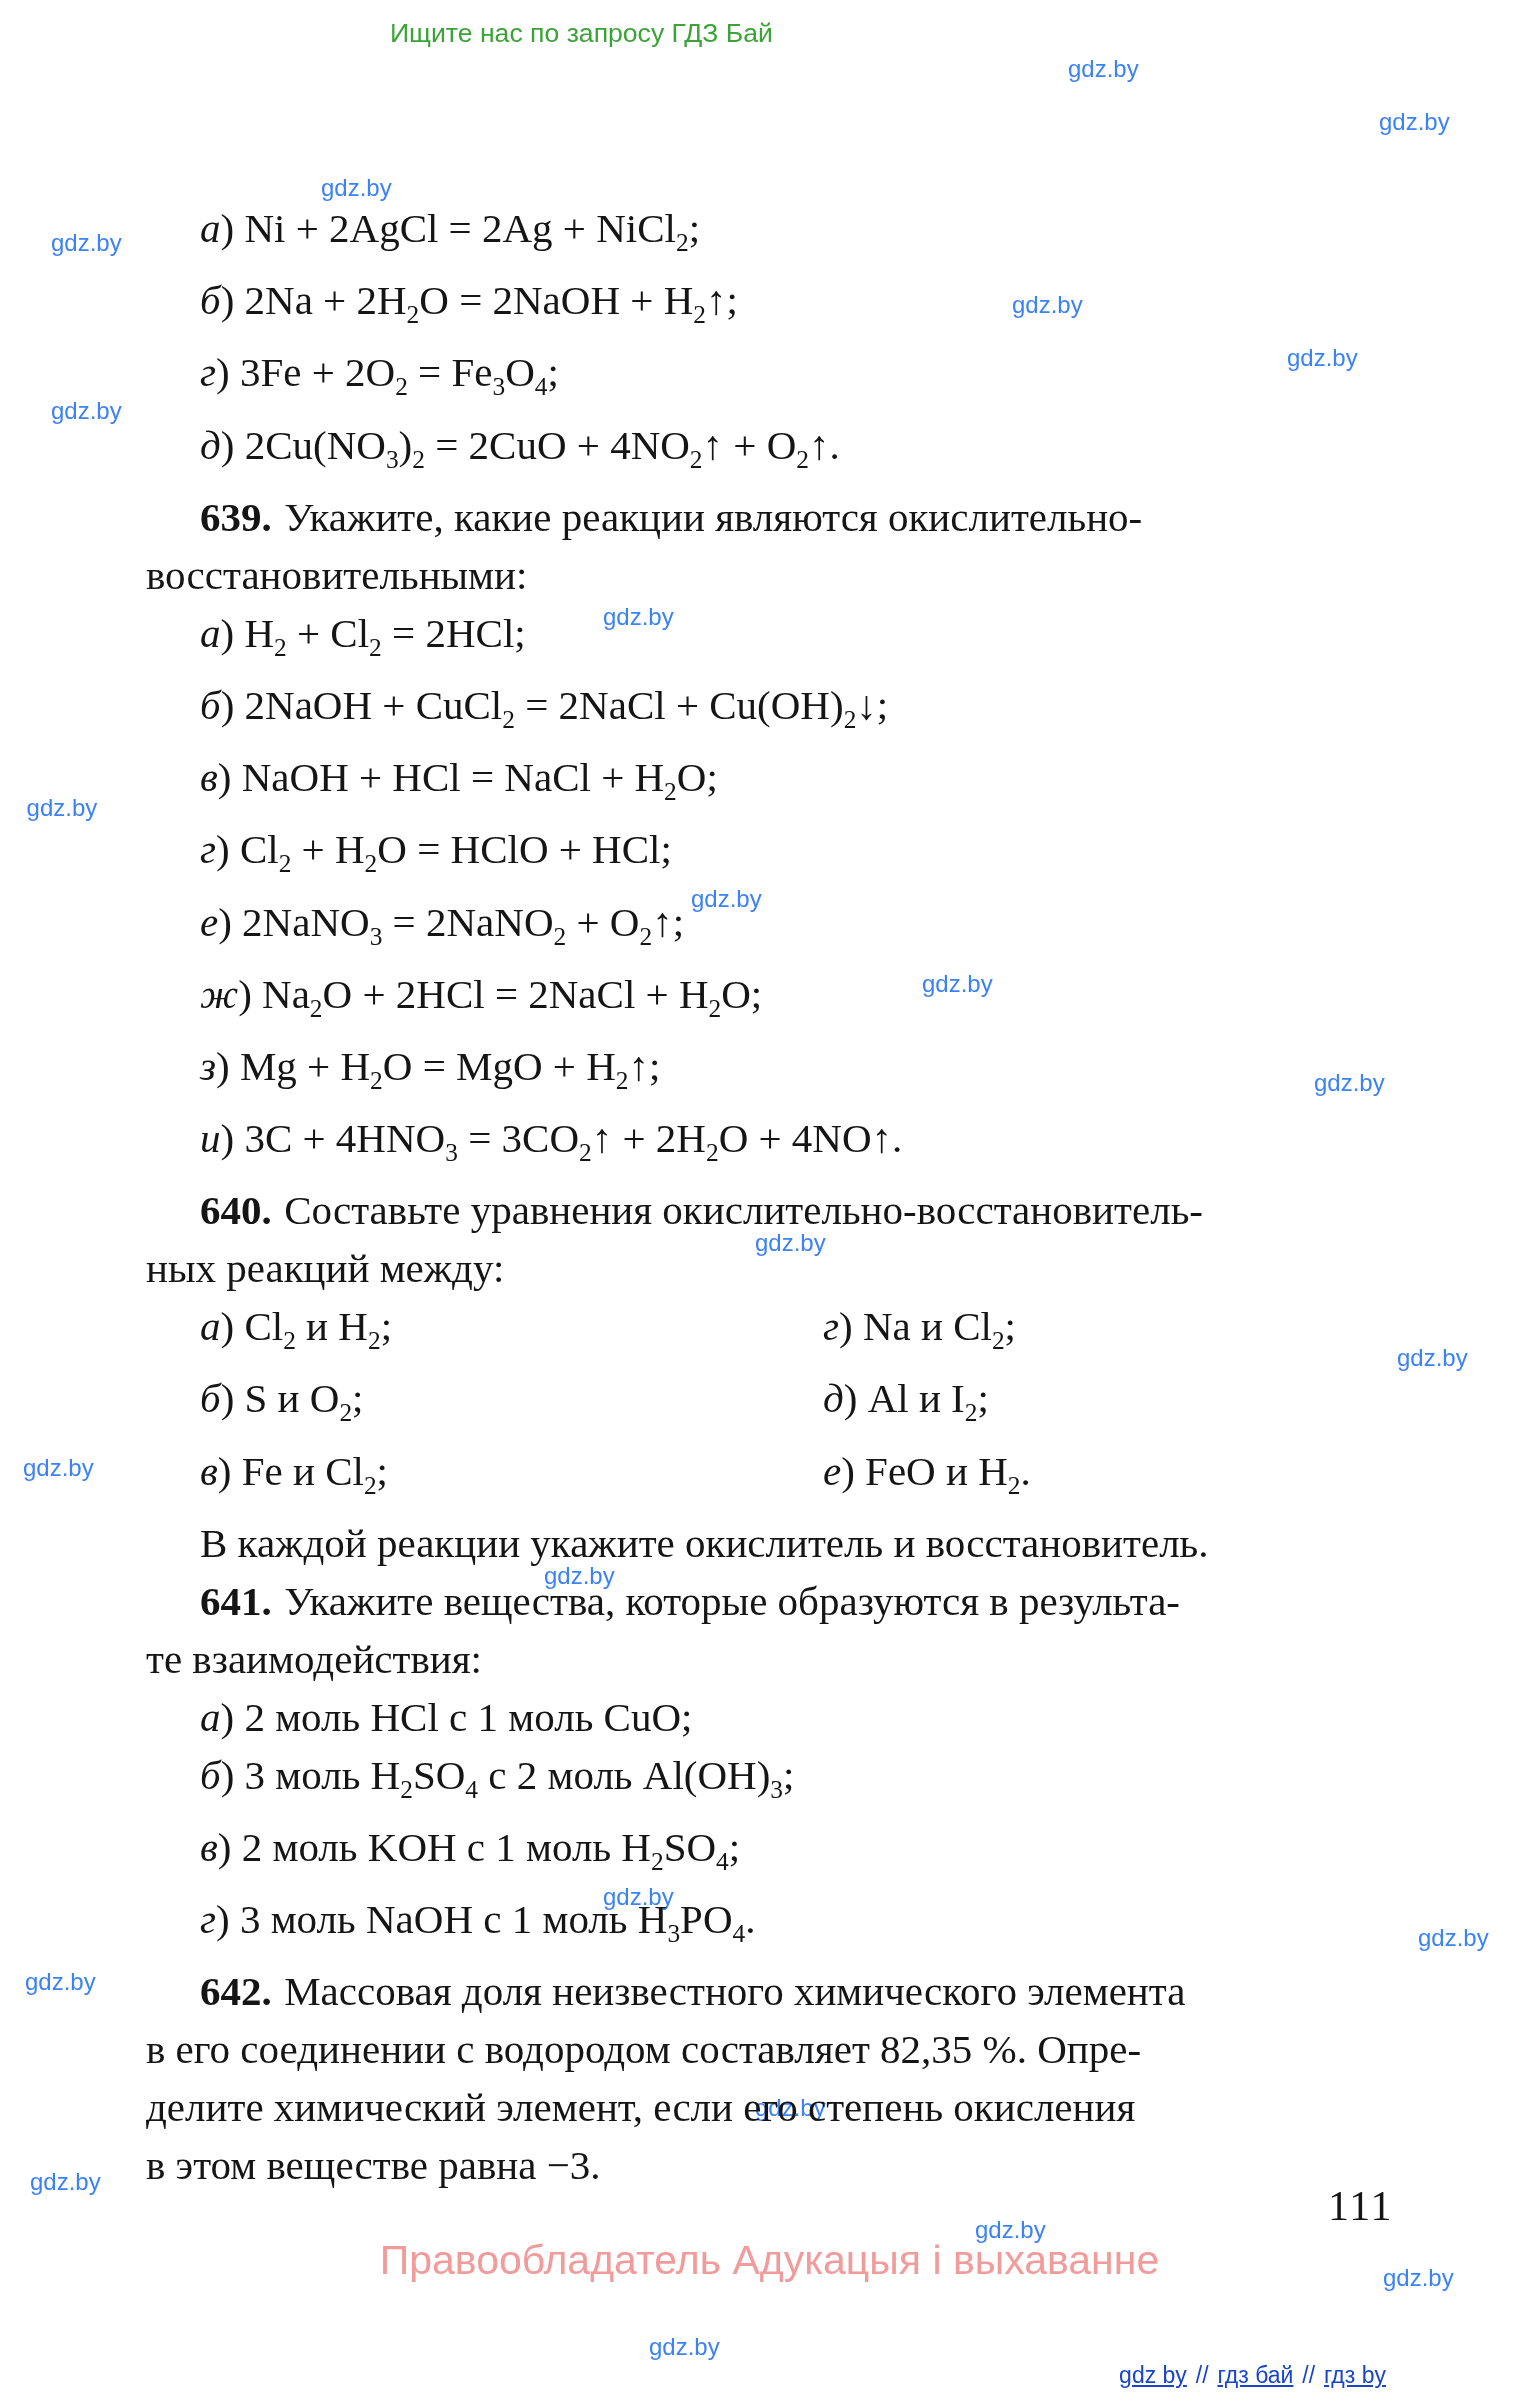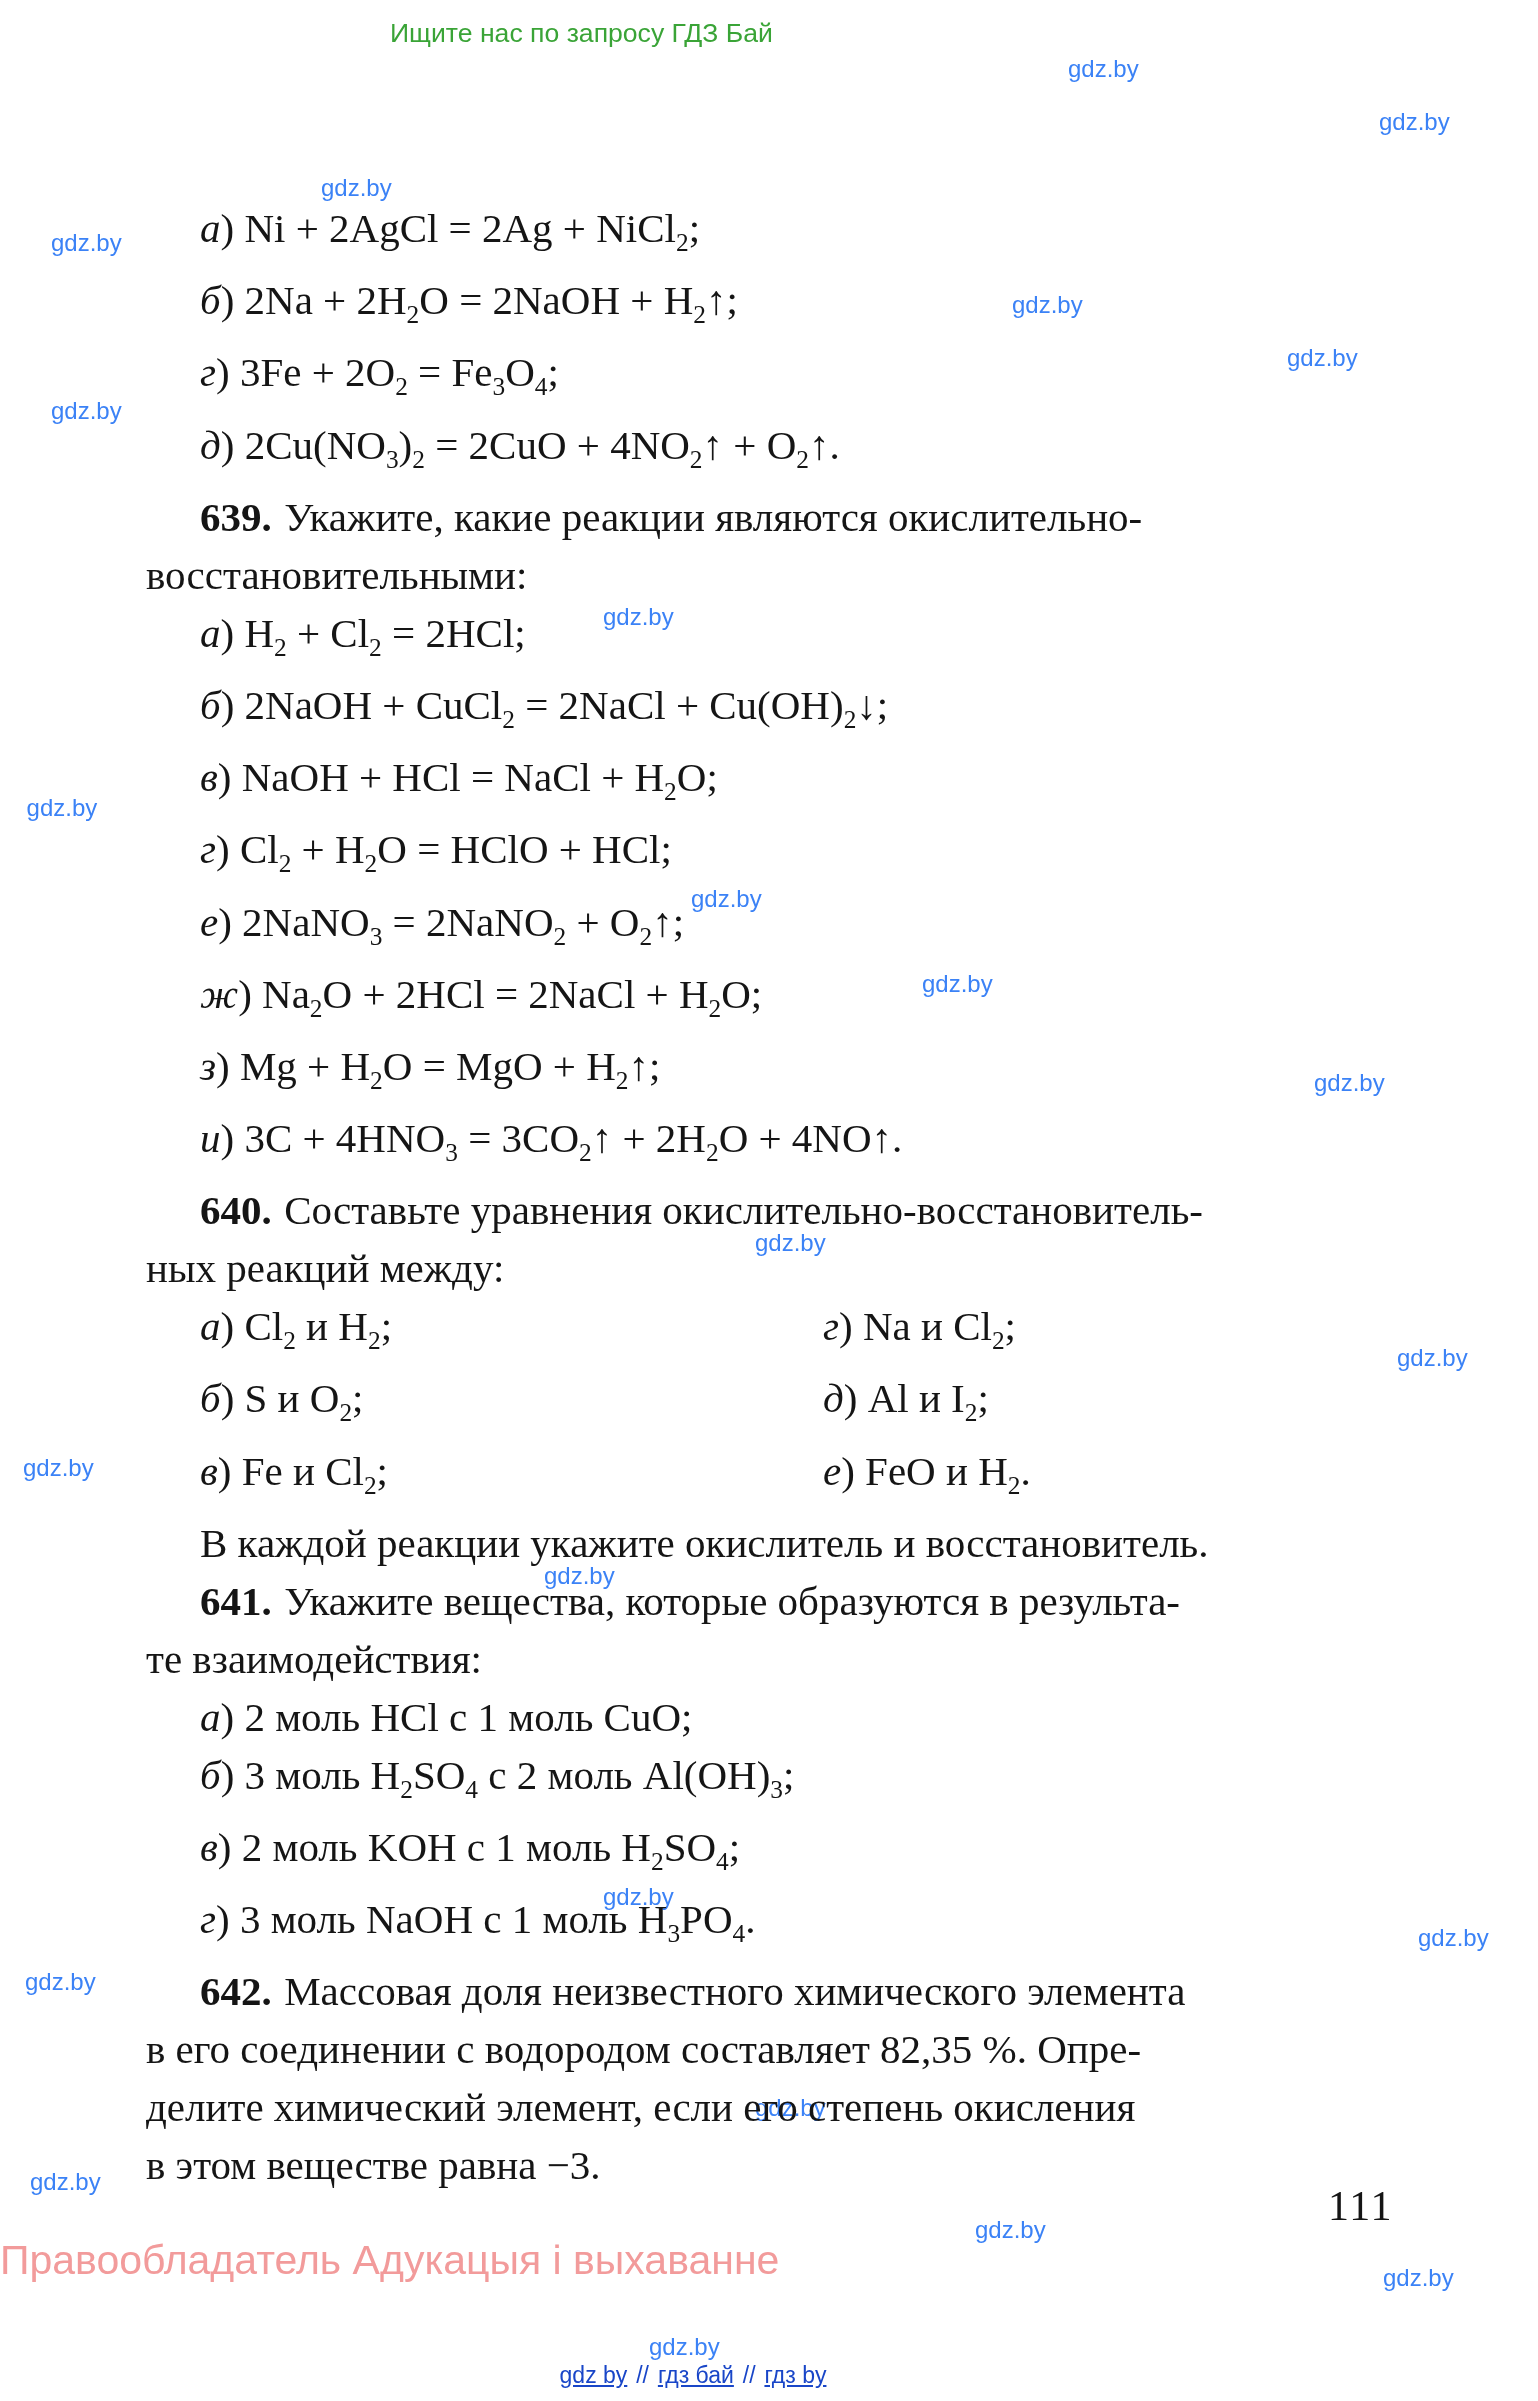--- a/index.html
+++ b/index.html
@@ -29,26 +29,27 @@
   .lines { white-space: pre-line; }
   .pair-row { display: flex; margin-left: 54px; }
   .cell-l { width: 623px; }
   sub { font-size: 0.62em; }
   .pagenum {
     position: absolute; left: 1328px; top: 2182px;
     font-size: 42px; letter-spacing: 1.8px;
   }
   .copyright {
     position: absolute; left: 0; top: 2237px; width: 1539px;
+    text-align: center;
     font-family: "Liberation Sans", sans-serif;
     font-size: 41px; color: #f29b9b;
   }
   .links {
     position: absolute; left: 0; top: 2362px; width: 1386px;
-    text-align: center;
+    text-align: right;
     font-family: "Liberation Sans", sans-serif;
     font-size: 23px;
   }
   .links a { color: #1946c8; text-decoration: underline; cursor: pointer; }
   .links .sep { color: #1946c8; margin: 0 8.9px; }
 </style>
 </head>
 <body>
 
 <div>

